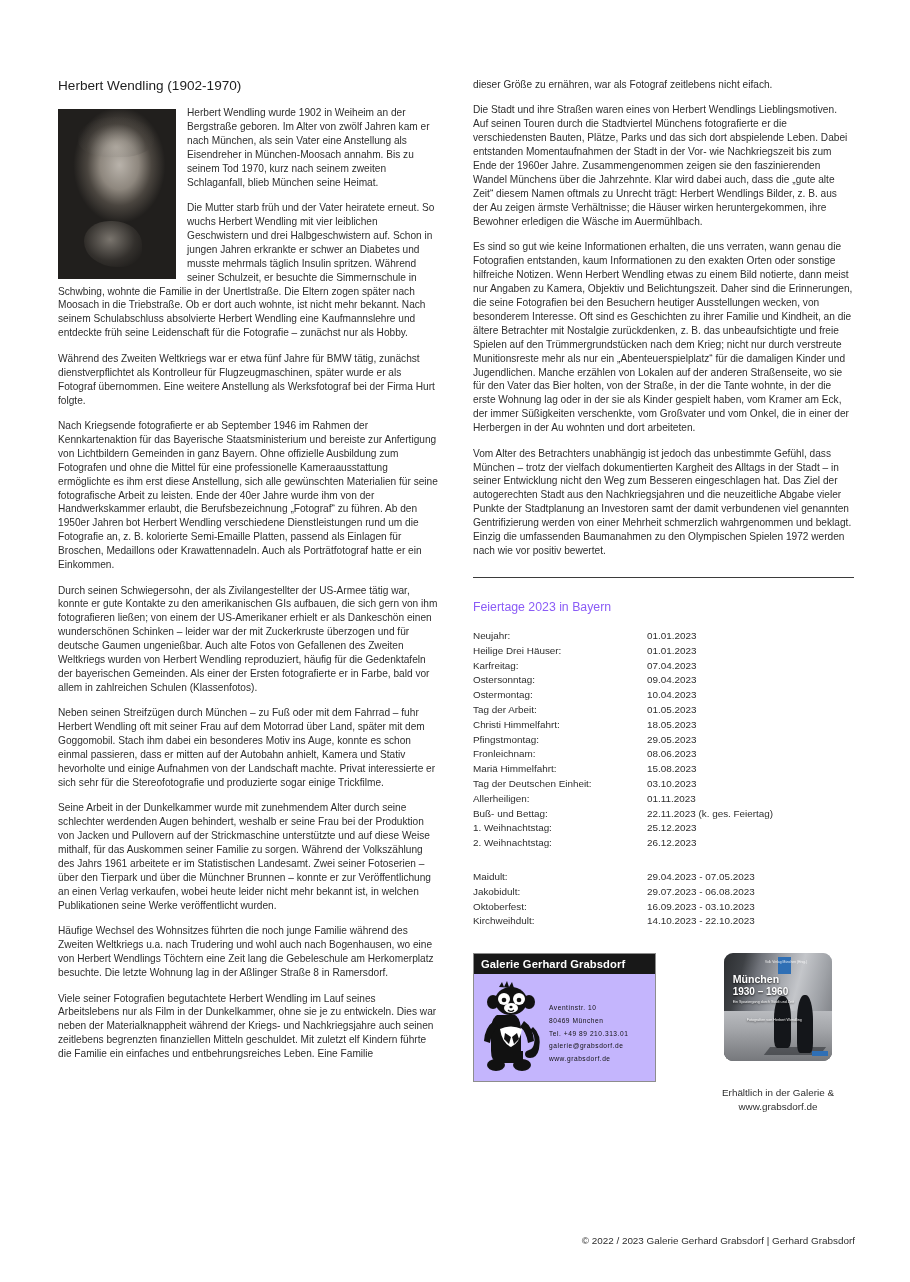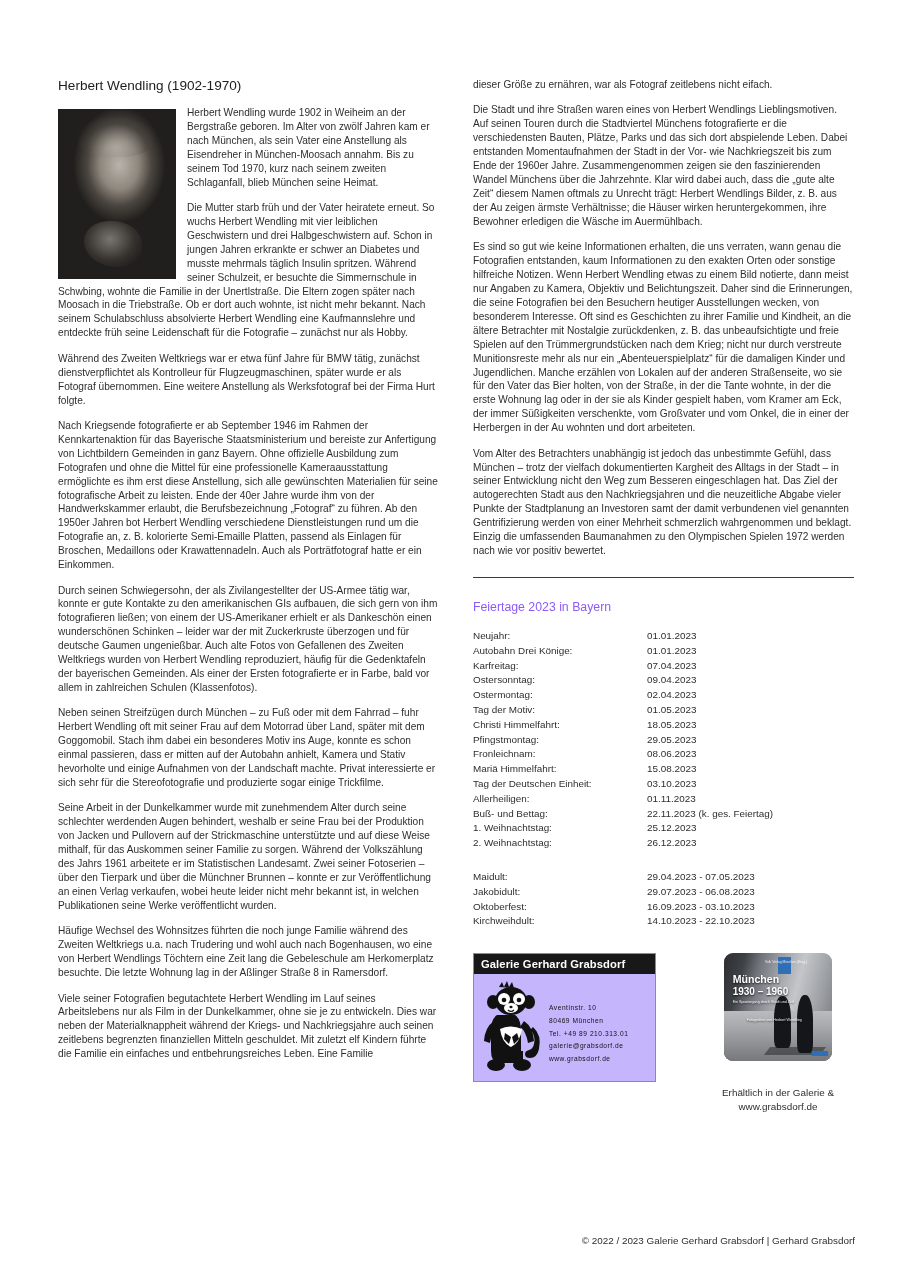--- a/index.html
+++ b/index.html
@@ -256,37 +256,37 @@
 
       <h2 class="section-title">Feiertage 2023 in Bayern</h2>
 
       <table class="dates">
         <tbody>
             <tr>
               <td class="label">Neujahr:</td>
               <td>01.01.2023</td>
             </tr>
             <tr>
-              <td class="label">Autobahn Drei Könige:</td>
+              <td class="label">Heilige Drei Häuser:</td>
               <td>01.01.2023</td>
             </tr>
             <tr>
               <td class="label">Karfreitag:</td>
               <td>07.04.2023</td>
             </tr>
             <tr>
               <td class="label">Ostersonntag:</td>
               <td>09.04.2023</td>
             </tr>
             <tr>
               <td class="label">Ostermontag:</td>
-              <td>02.04.2023</td>
-            </tr>
-            <tr>
-              <td class="label">Tag der Motiv:</td>
+              <td>10.04.2023</td>
+            </tr>
+            <tr>
+              <td class="label">Tag der Arbeit:</td>
               <td>01.05.2023</td>
             </tr>
             <tr>
               <td class="label">Christi Himmelfahrt:</td>
               <td>18.05.2023</td>
             </tr>
             <tr>
               <td class="label">Pfingstmontag:</td>
               <td>29.05.2023</td>
             </tr>

